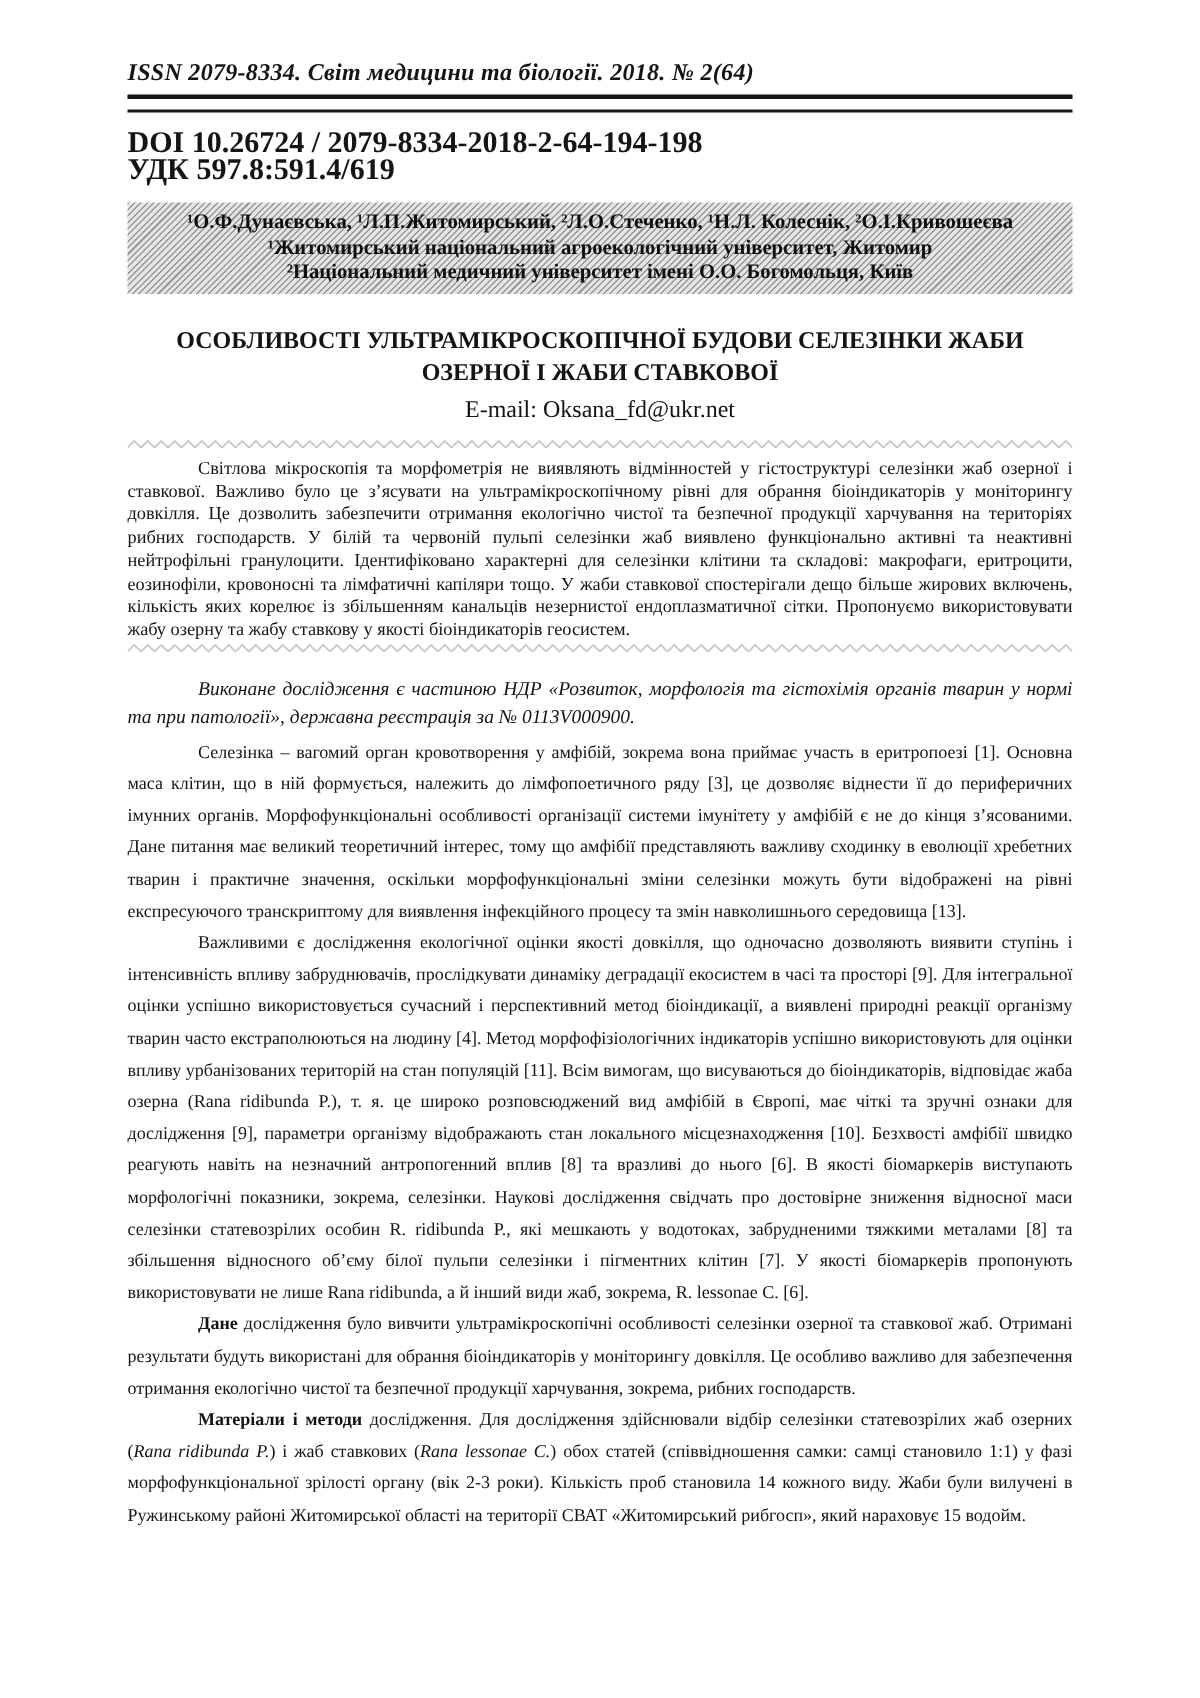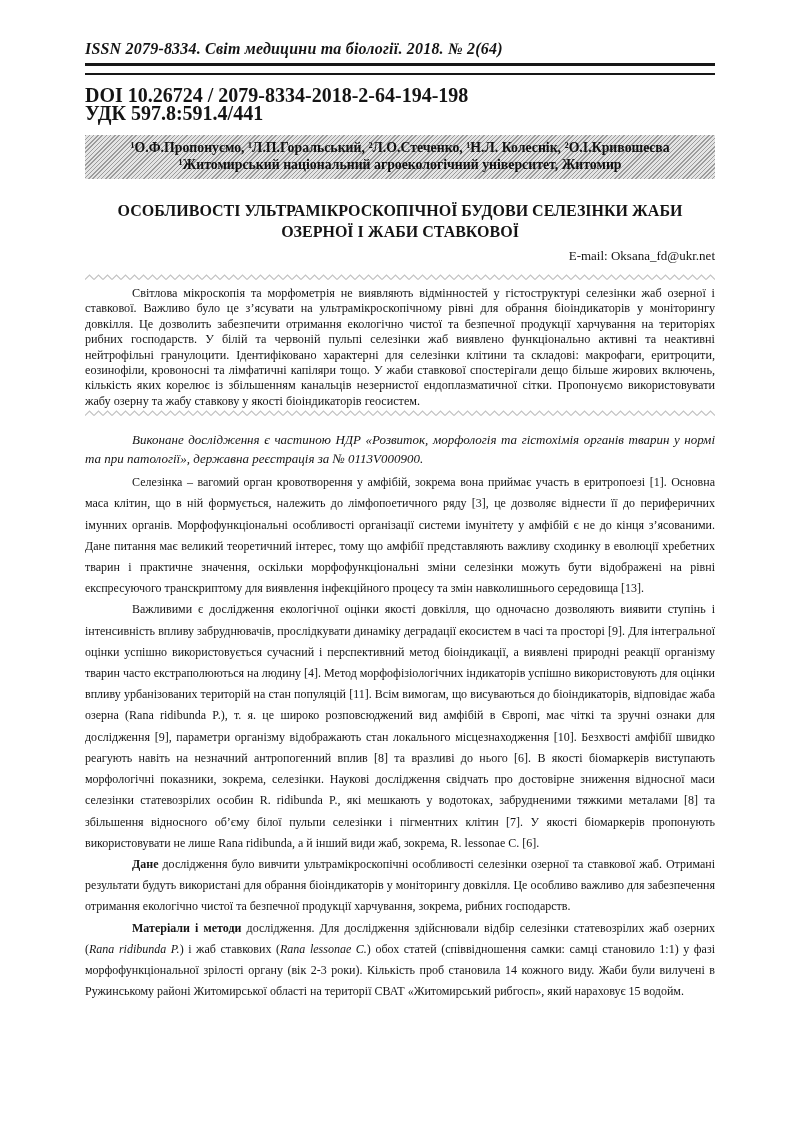--- a/index.html
+++ b/index.html
@@ -17,46 +17,47 @@
   .authors-block{
     margin-top:13px;padding:5px 8px 6px 8px;text-align:center;
     background:repeating-linear-gradient(135deg,#9b9b9b 0px,#9b9b9b 1px,#e4e4e4 1px,#e4e4e4 3px);
   }
   .authors-block div{font-size:13.8px;font-weight:bold;line-height:16.5px;color:#0e0e0e;}
   
   .article-title{
     margin:21px auto 3px auto;text-align:center;font-size:16px;font-weight:bold;
     line-height:21px;max-width:620px;
   }
-  .email-line{text-align:right;font-size:13px;margin:3px 0 9px 0;}
+  .email-line{text-align:center;font-size:16px;margin:3px 0 9px 0;}
   
   .zigzag{display:block;width:100%;height:8px;}
   
   .abstract-p{font-size:12.2px;line-height:15.4px;text-align:justify;text-indent:47px;margin:5px 0 0 0;}
   .keywords-p{font-size:12.2px;line-height:15.4px;text-align:justify;text-indent:47px;margin:0 0 4px 0;}
   .bold{font-weight:bold;}
   .italic{font-style:italic;}
   
   .funding-p{font-size:13px;font-style:italic;line-height:19px;text-align:justify;text-indent:47px;margin:13px 0 4px 0;}
   
   .body-p{font-size:12px;line-height:21.2px;text-align:justify;text-indent:47px;margin:0;}
 </style>
 </head>
 <body>
 
 <div class="page">
 
   <div class="issn-line">ISSN 2079-8334. Світ медицини та біології. 2018. № 2(64)</div>
   <div class="double-rule"></div>
   <div class="doi-line">DOI 10.26724 / 2079-8334-2018-2-64-194-198</div>
-  <div class="udk-line">УДК 597.8:591.4/441</div>
+  <div class="udk-line">УДК 597.8:591.4/619</div>
 
   <div class="authors-block">
-    <div>¹О.Ф.Пропонуємо, ¹Л.П.Горальський, ²Л.О.Стеченко, ¹Н.Л. Колеснік, ²О.І.Кривошеєва</div>
+    <div>¹О.Ф.Дунаєвська, ¹Л.П.Житомирський, ²Л.О.Стеченко, ¹Н.Л. Колеснік, ²О.І.Кривошеєва</div>
     <div>¹Житомирський національний агроекологічний університет, Житомир</div>
+    <div>²Національний медичний університет імені О.О. Богомольця, Київ</div>
   </div>
 
   <h1 class="article-title">ОСОБЛИВОСТІ УЛЬТРАМІКРОСКОПІЧНОЇ БУДОВИ СЕЛЕЗІНКИ ЖАБИ ОЗЕРНОЇ І ЖАБИ СТАВКОВОЇ</h1>
   <div class="email-line">E-mail: Oksana_fd@ukr.net</div>
 
   <svg class="zigzag" xmlns="http://www.w3.org/2000/svg">
     <defs>
       <pattern id="zz1" width="9" height="8" patternUnits="userSpaceOnUse">
         <path d="M0 6.5 L4.5 2 L9 6.5" stroke="#c2c2c2" stroke-width="1.1" fill="none"></path>
       </pattern>

